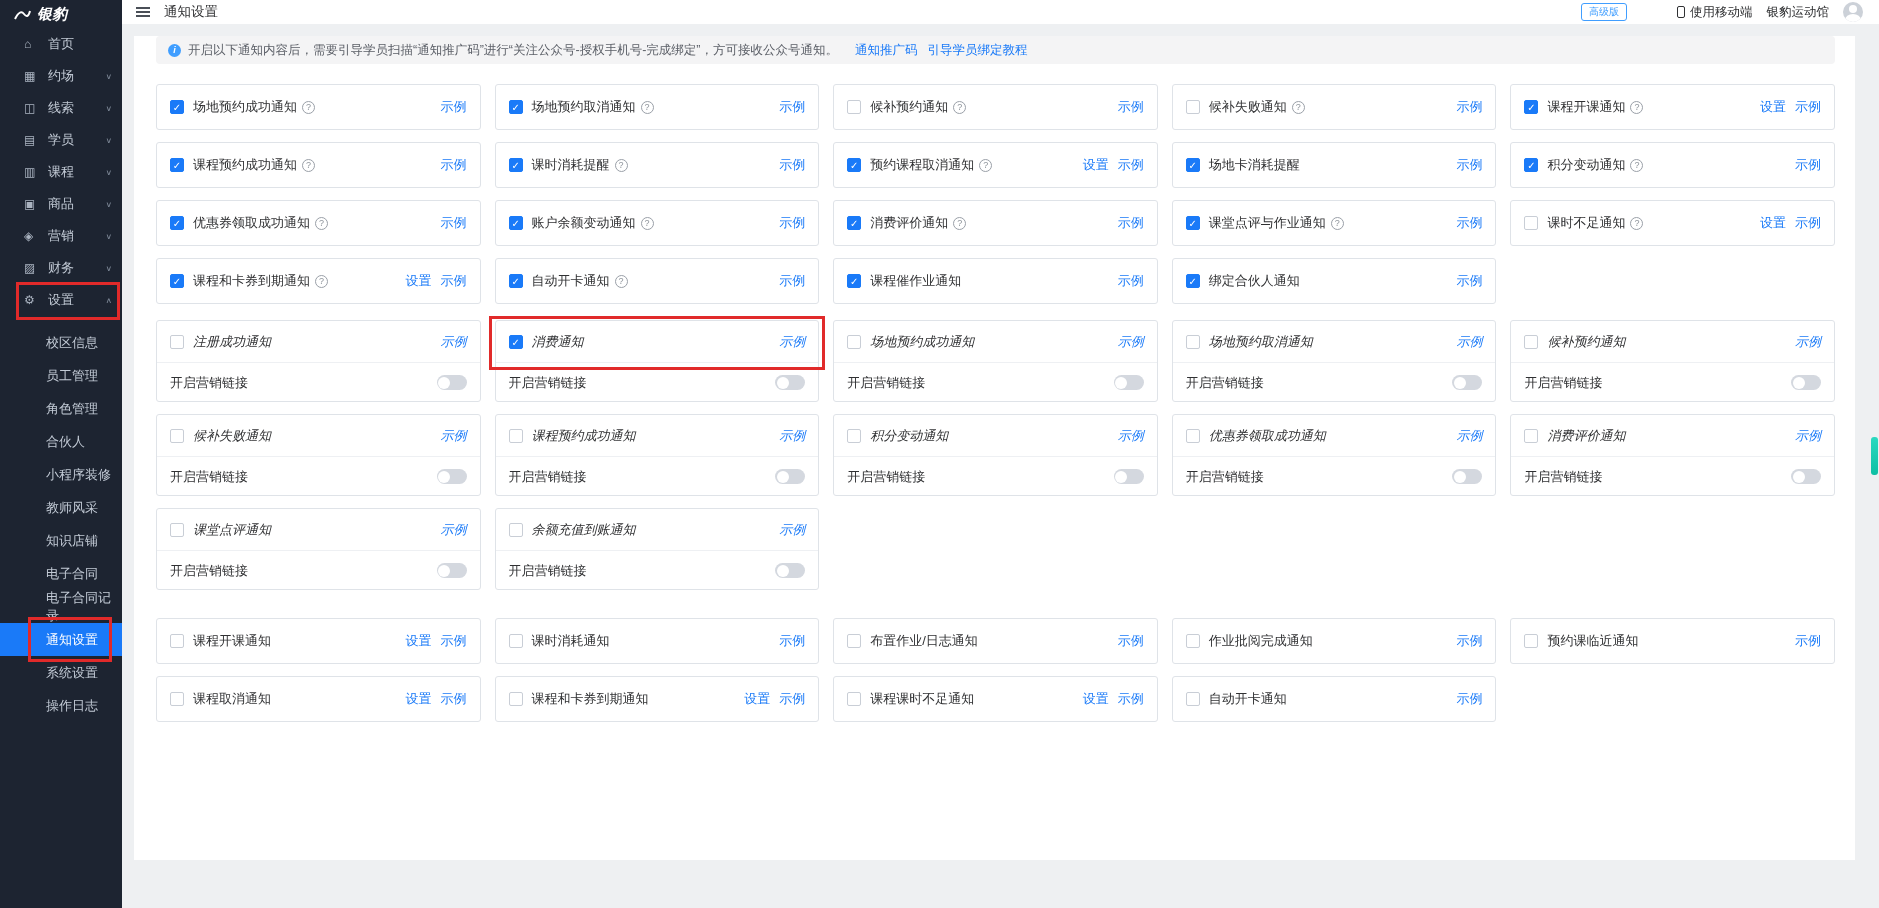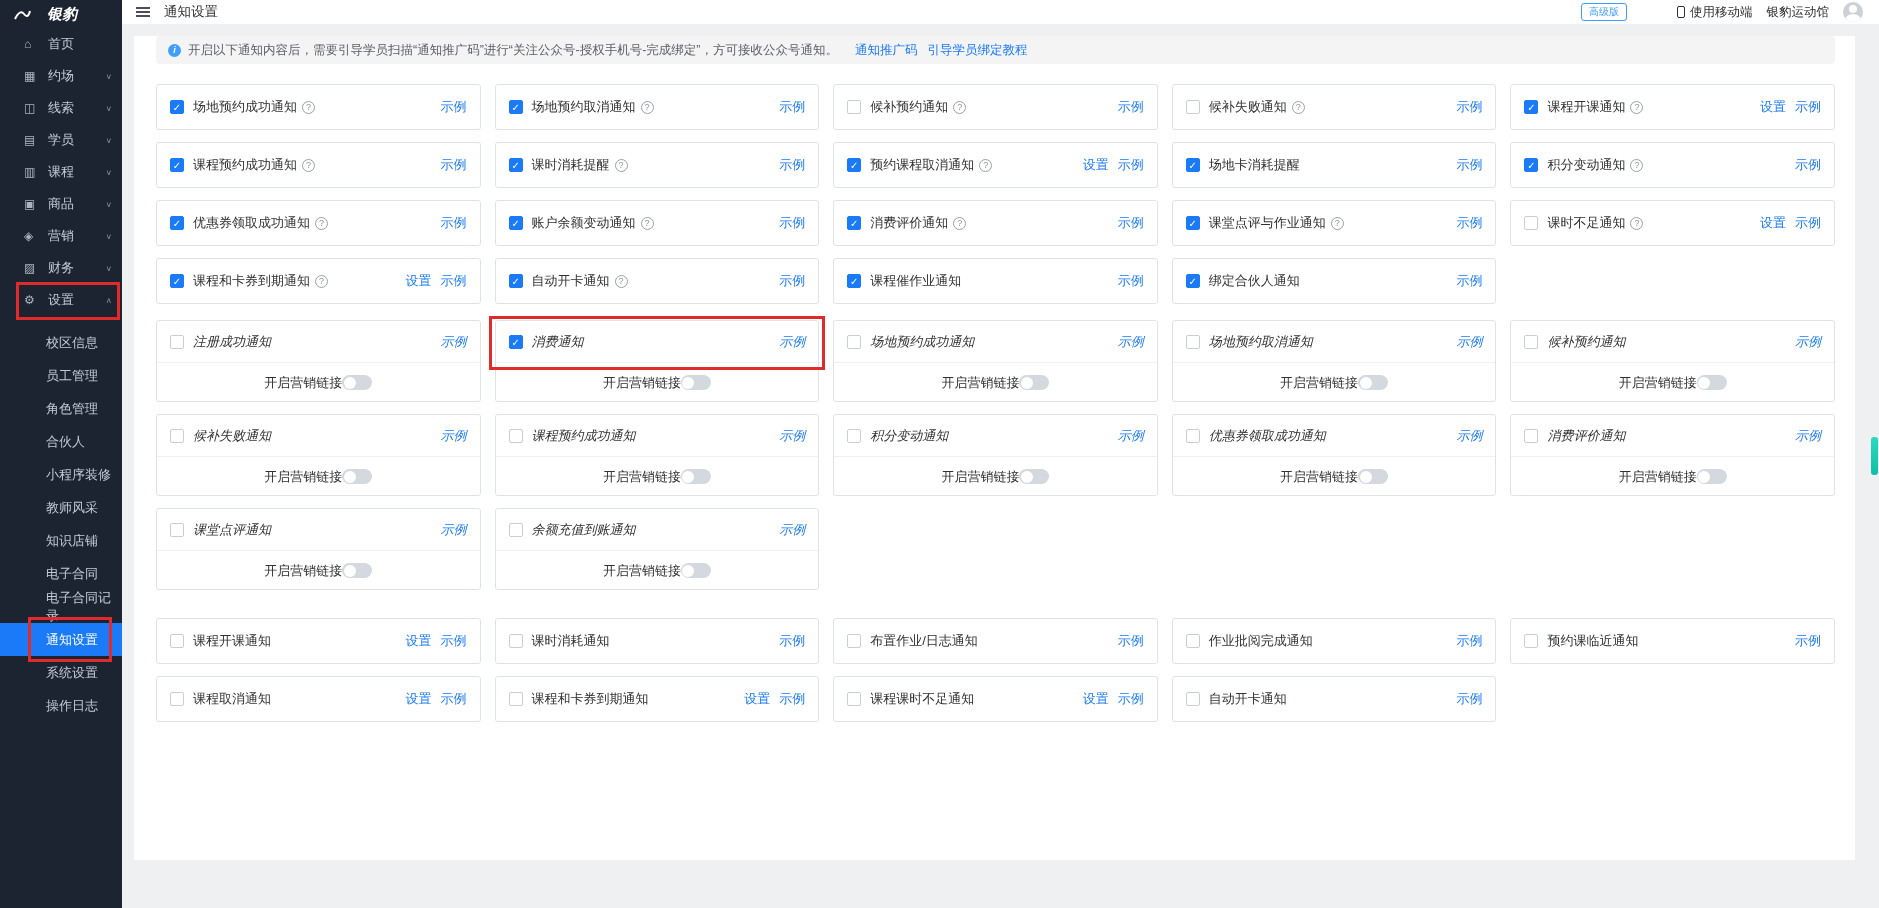--- a/index.html
+++ b/index.html
@@ -1,21 +1,21 @@
 <!DOCTYPE html>
 <html><head>
 <meta charset="utf-8">
 <style>
   * { margin:0; padding:0; box-sizing:border-box; }
   html,body { width:1879px; height:908px; }
   body { font-family:"Liberation Sans","DejaVu Sans",sans-serif; background:#eef0f2; position:relative; overflow:hidden; color:#303133; }
 
   
   .sidebar { position:absolute; left:0; top:0; width:122px; height:908px; background:#1d2431; z-index:2; }
-  .logo { height:28px; display:flex; align-items:center; gap:16px; padding-left:14px; color:#fff; font-weight:bold; font-style:italic; font-size:15px; }
+  .logo { height:28px; display:flex; align-items:center; gap:6px; padding-left:14px; color:#fff; font-weight:bold; font-style:italic; font-size:15px; }
   .menu-item { height:32px; display:flex; align-items:center; padding:0 10px 0 24px; color:#c3cbd6; font-size:13px; cursor:pointer; }
   .menu-item .mi-icon { width:15px; margin-right:9px; font-size:12px; color:#aab3c0; font-style:normal; }
   .menu-item .chev { margin-left:auto; font-size:9px; color:#7d8796; transform:scaleY(.85); }
   .submenu-item { height:33px; display:flex; align-items:center; padding-left:46px; color:#c3cbd6; font-size:13px; cursor:pointer; }
   .submenu-item.active { background:#1a7af8; color:#fff; }
   .submenu { padding-top:10px; }
   .red-frame { position:absolute; border:3px solid #e12a2a; pointer-events:none; z-index:9; }
   .rf-settings { left:16px; top:282px; width:104px; height:38px; }
   .rf-notif { left:28px; top:617px; width:84px; height:45px; }
 
@@ -56,21 +56,21 @@
   .link { color:#1a7af8; cursor:pointer; white-space:nowrap; }
 
   .sms-head { margin-top:18px; display:flex; align-items:center; font-size:12.5px; }
   .sms-head .sec-title-inline { font-size:14px; font-weight:bold; margin-right:14px; }
   .sms-count-num { color:#f12e2e; margin:0 4px; }
   .sms-link { color:#1a7af8; cursor:pointer; }
   .sms-div { color:#d4d8de; margin:0 8px; }
   .grid-sms { display:grid; grid-template-columns:repeat(5,1fr); gap:12px 14px; margin-top:16px; }
   .sms-card { height:82px; }
   .sms-card .row-top { height:41px; display:flex; align-items:center; padding:0 13px;font-style:italic; }
-  .sms-card .row-bottom { height:40px; border-top:1px solid #eef0f3; display:flex; align-items:center; justify-content:center; padding:0 13px; }
+  .sms-card .row-bottom { height:40px; border-top:1px solid #eef0f3; display:flex; align-items:center; justify-content:space-between; padding:0 13px; }
   .switch { width:30px; height:15px; border-radius:8px; background:#d4d8df; position:relative; cursor:pointer; }
   .switch .knob { position:absolute; left:1.5px; top:1.5px; width:12px; height:12px; border-radius:50%; background:#fff; }
   .grid-simple { margin-top:28px; }
   .rf-card { left:-7px; top:-5px; width:calc(100% + 14px); height:54px; }
 
   .scroll-thumb { position:absolute; right:1px; top:437px; width:7px; height:38px; border-radius:3px; background:linear-gradient(#2bd9c0,#0fbfa4); z-index:10; }
 </style>
 </head>
 <body>
 

